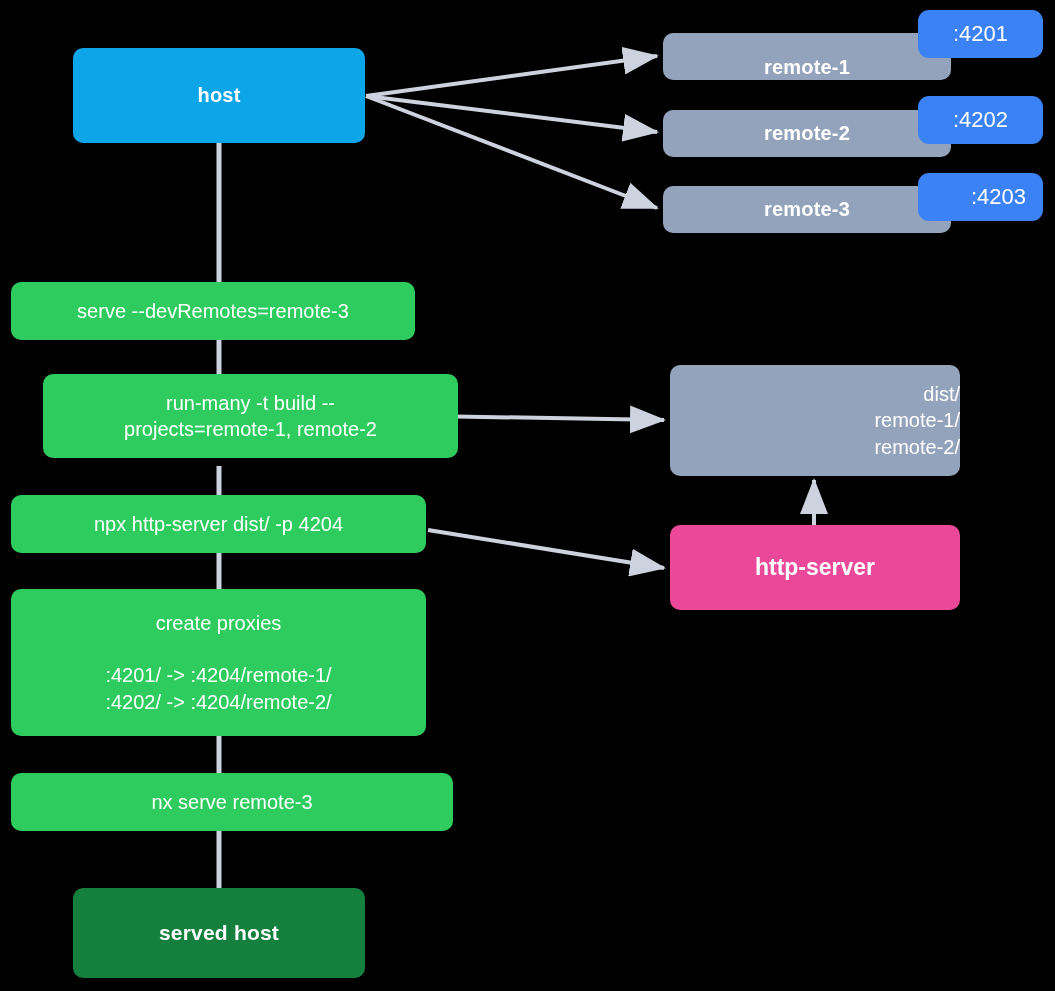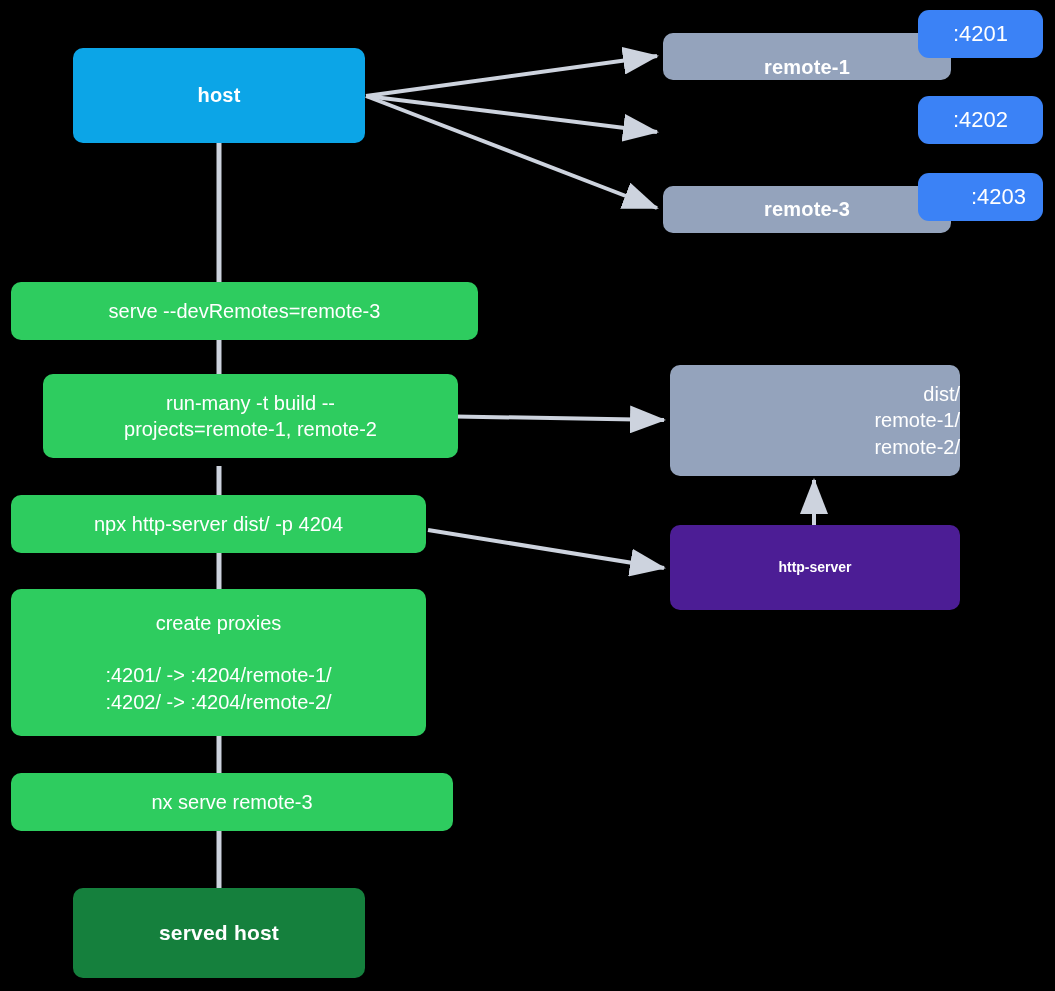--- a/index.html
+++ b/index.html
@@ -51,23 +51,23 @@
     font-size: 21px;
     letter-spacing: 0.2px;
   }
   .node-remote {
     background: #94a3bc;
     font-weight: bold;
     font-size: 20px;
     letter-spacing: 0.2px;
   }
   .node-gray {
-    background: #4c1d95;
+    background: #ec4899;
     font-weight: bold;
-    font-size: 14px;
+    font-size: 23px;
   }
   .node-cmd {
     background: #2ecc5f;
     font-weight: normal;
     font-size: 20px;
   }
   .node-badge {
     background: #3b82f6;
     font-weight: normal;
     font-size: 22px;
@@ -129,32 +129,35 @@
     <span>host</span>
   </div>
 
   <div class="node node-remote" style="left:663px; top:33px; width:288px; height:47px;justify-content:flex-end;">
     <span>remote-1</span>
   </div>
   <div class="node node-badge" style="left:918px; top:10px; width:125px; height:48px;">
     <span>:4201</span>
   </div>
 
+  <div class="node node-remote" style="left:663px; top:110px; width:288px; height:47px;">
+    <span>remote-2</span>
+  </div>
   <div class="node node-badge" style="left:918px; top:96px; width:125px; height:48px;">
     <span>:4202</span>
   </div>
 
   <div class="node node-remote" style="left:663px; top:186px; width:288px; height:47px;">
     <span>remote-3</span>
   </div>
   <div class="node node-badge" style="left:918px; top:173px; width:125px; height:48px;padding-left:36px;">
     <span>:4203</span>
   </div>
 
-  <div class="node node-cmd" style="left:11px; top:282px; width:467px; height:58px;justify-content:center;">
+  <div class="node node-cmd" style="left:11px; top:282px; width:404px; height:58px;justify-content:center;">
     <span>serve --devRemotes=remote-3</span>
   </div>
 
   <div class="node node-cmd" style="left:11px; top:374px; width:415px; height:84px;margin-left:32px;">
     <span class="cmd-line">run-many -t build --</span>
     <span class="cmd-line">projects=remote-1, remote-2</span>
   </div>
 
   <div class="node node-cmd" style="left:11px; top:495px; width:415px; height:58px;">
     <span>npx http-server dist/ -p 4204</span>

